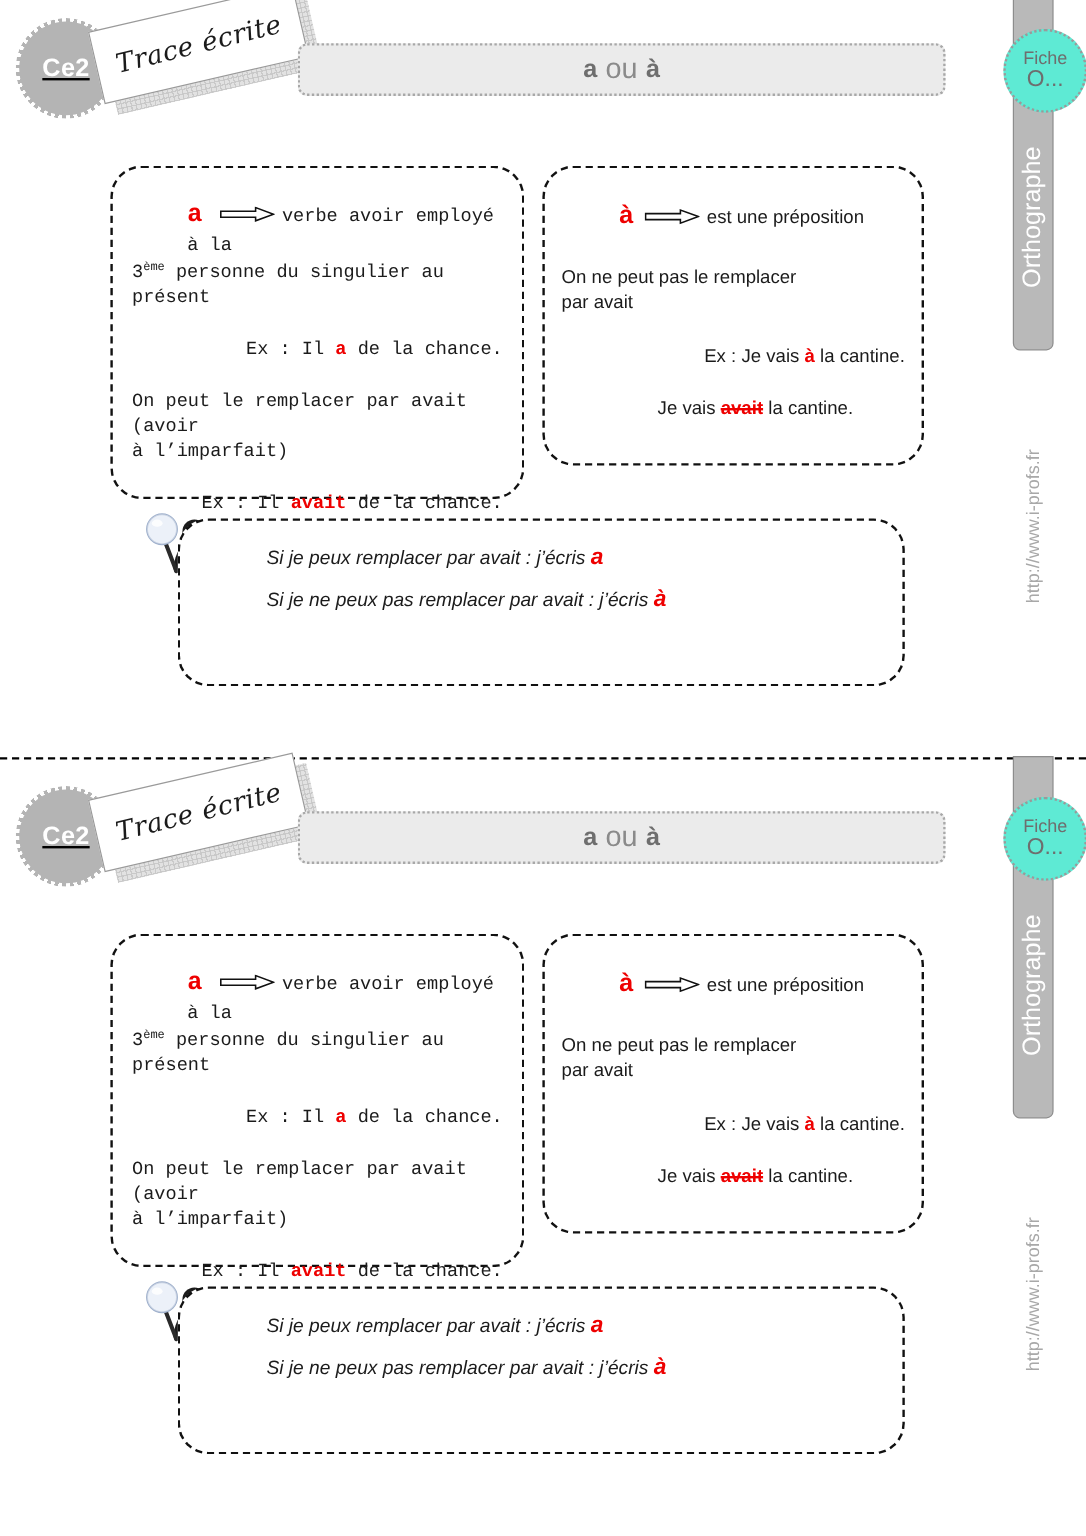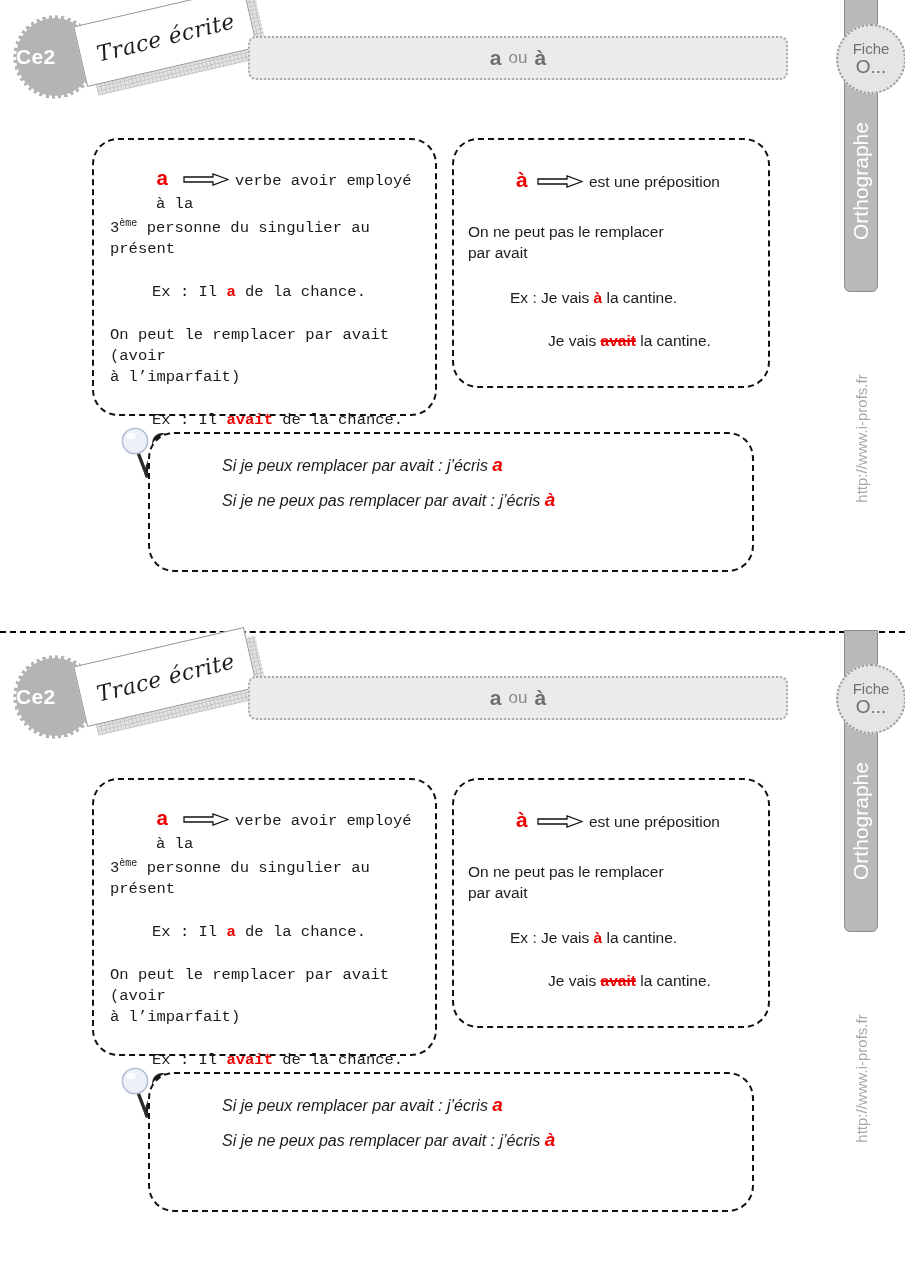--- a/index.html
+++ b/index.html
@@ -13,21 +13,21 @@
 
   
   .half { position: absolute; left: 0; width: 905px; height: 640px; }
   .half.top { top: 0; }
   .half.bottom { top: 640px; }
 
   
   .ce2-badge {
     position: absolute; left: 16px; top: 18px;
     width: 78px; height: 78px;
-    display: flex; align-items: center; 
+    display: flex; align-items: center; justify-content: center; text-decoration: underline;
   }
   .ce2-badge .disc {
     position: absolute; inset: 0;
     background: #b4b4b4;
     border-radius: 50%;
   }
   .ce2-badge .teeth {
     position: absolute; inset: -3px;
     border-radius: 50%;
     background:
@@ -75,21 +75,21 @@
   
   .title-bar {
     position: absolute; left: 248px; top: 36px;
     width: 540px; height: 44px;
     background: #ebebeb;
     border: 2px dotted #a8a8a8;
     border-radius: 8px;
     display: flex; align-items: center; justify-content: center;
   }
   .title-bar .t-main { font-size: 21px; font-weight: bold; color: #6e6e6e; }
-  .title-bar .t-mid  { font-size: 17px; font-weight: normal; color: #8a8a8a; margin: 0 7px; }
+  .title-bar .t-mid  { font-size: 24px; font-weight: normal; color: #8a8a8a; margin: 0 7px; }
 
   
   .sidebar { position: absolute; left: 836px; top: 0; width: 50px; height: 640px; }
   .side-bar-top {
     position: absolute; left: 8px; top: -10px;
     width: 34px; height: 62px;
     background: #b9b9b9; border: 1px solid #8d8d8d;
     border-radius: 0 0 4px 4px;
   }
   .side-bar-main {
@@ -100,21 +100,21 @@
   }
   .side-bar-main .vtext {
     position: absolute; left: 50%; top: 50%;
     transform: translate(-50%, -50%) rotate(-90deg);
     white-space: nowrap;
     font-size: 21px; color: #ffffff; font-weight: normal;
   }
   .fiche-circle {
     position: absolute; left: 0px; top: 24px;
     width: 70px; height: 70px;
-    background: #e5e5e5;
+    background: #5eead4;
     border: 2px dotted #9a9a9a;
     border-radius: 50%;
     display: flex; flex-direction: column;
     align-items: center; justify-content: center;
     z-index: 3;
   }
   .fiche-circle .f1 { font-size: 15px; color: #6e6e6e; line-height: 1.05; }
   .fiche-circle .f2 { font-size: 19px; color: #6e6e6e; line-height: 1.05; }
   .url-vert {
     position: absolute; left: 50%; top: 430px;
@@ -133,21 +133,21 @@
   }
   .panel-left  { left: 92px;  top: 138px; width: 345px; height: 278px; font-family: Liberation Mono, monospace; }
   .panel-right { left: 452px; top: 138px; width: 318px; height: 250px; }
   .panel-bottom{ left: 148px; top: 432px; width: 606px; height: 140px; font-style: italic; }
 
   .ptext { font-size: 15.5px; color: #1b1b1b; line-height: 1.35; }
   .red { color: #ee0000; font-weight: bold; }
   .strike { color: #ee0000; font-weight: bold; text-decoration: line-through; text-decoration-thickness: 2px; }
 
   .row { margin-bottom: 0; }
-  .indent-1 { padding-left: 42px; }
+  .indent-1 { padding-left: 42px; text-align: right; }
   .indent-2 { padding-left: 80px; }
 
   
   .arrow {
     display: inline-block;
     width: 46px; height: 13px;
     vertical-align: -1px;
     margin: 0 6px 0 5px;
   }
 

